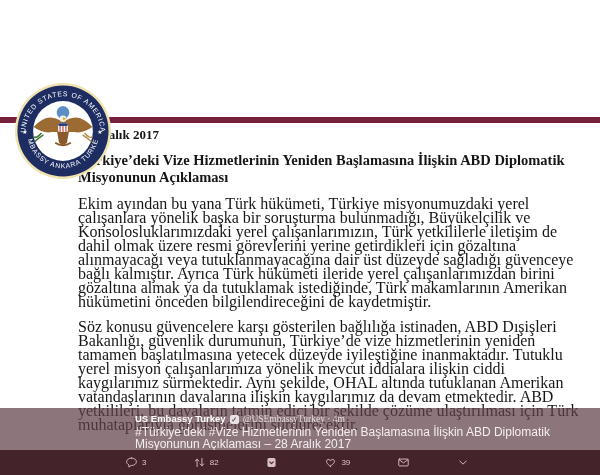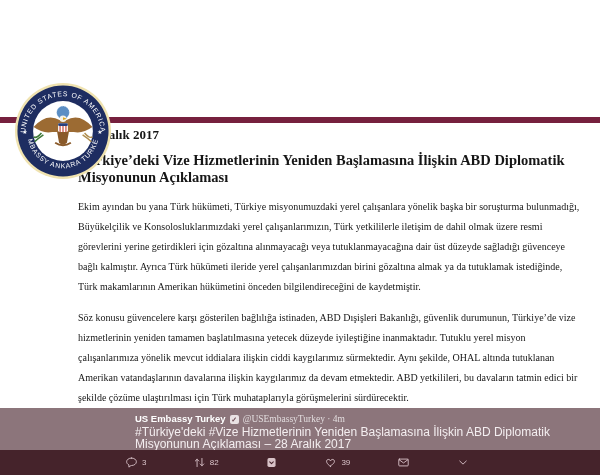--- a/index.html
+++ b/index.html
@@ -18,21 +18,21 @@
     position:absolute;top:117px;left:0;width:600px;height:6px;background:#76203e;
   }
   
   .seal{position:absolute;top:82px;left:14px;width:98px;height:98px;z-index:3;}
   
   .content{
     position:absolute;top:125px;left:78px;width:506px;color:#161616;
   }
   .doc-date{font-size:13px;font-weight:bold;margin:2px 0 9px 0;}
   .doc-title{font-size:14.5px;font-weight:bold;line-height:17px;margin:0 0 11px 0;}
-  .doc-par{font-size:10px;line-height:20px;margin:0 0 11px 0;}
+  .doc-par{font-size:16px;line-height:14px;margin:0 0 11px 0;}
   
   .tweet-overlay{
     position:absolute;left:0;top:408px;width:600px;height:42px;
     background:rgba(96,64,72,0.72);z-index:4;
     font-family:"Liberation Sans", sans-serif;color:#ffffff;
     box-sizing:border-box;padding:5px 0 0 135px;
   }
   .tw-line1{font-size:9.5px;line-height:12px;display:flex;align-items:center;gap:4px;}
   .tw-author{font-weight:bold;}
   .tw-badge{

